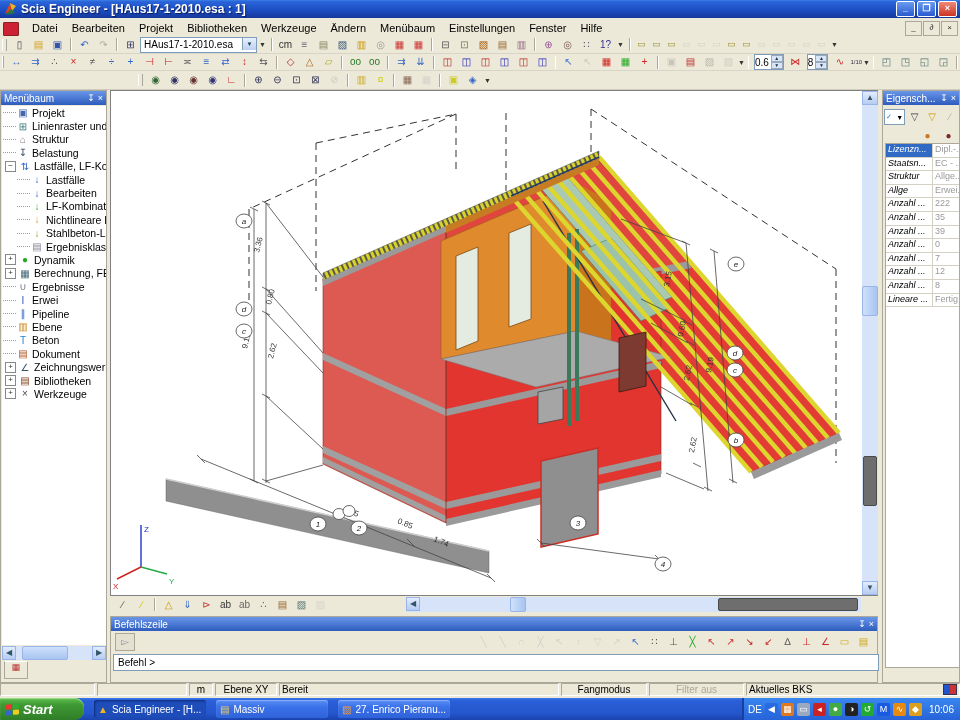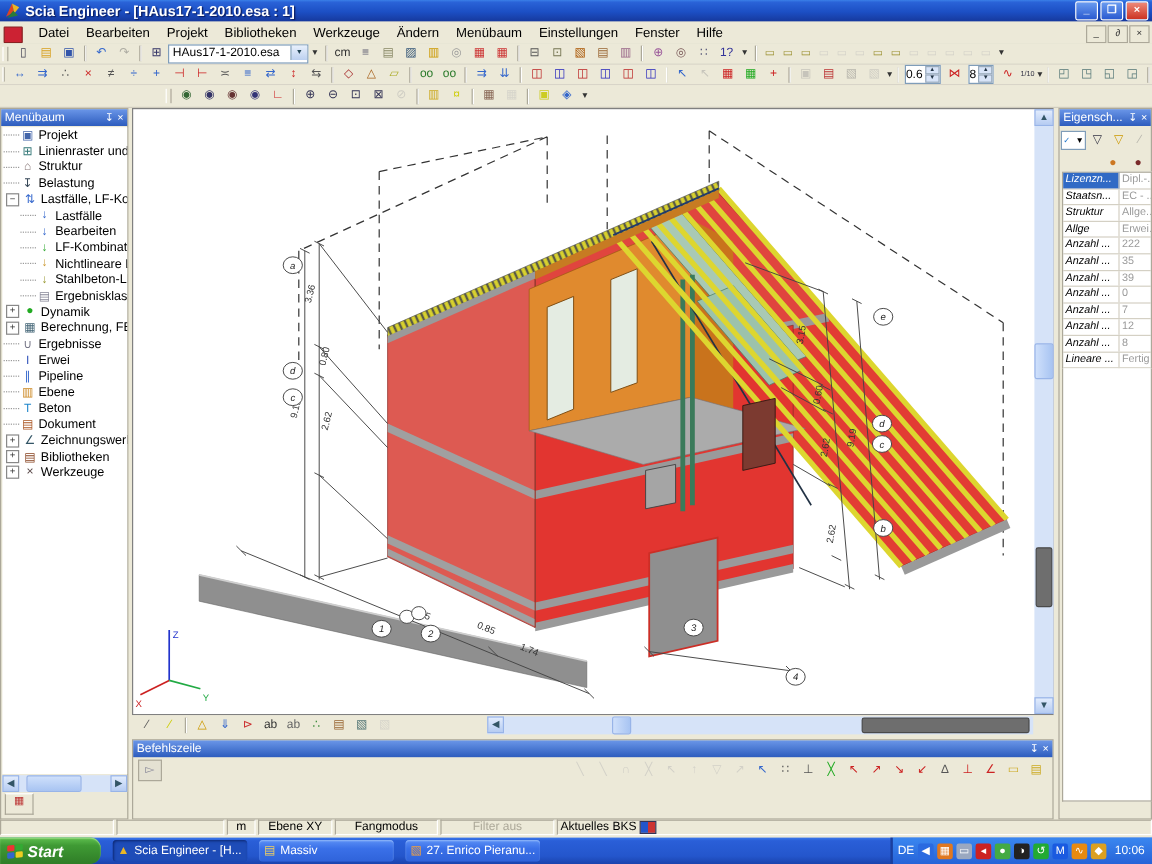--- a/index.html
+++ b/index.html
@@ -622,20 +622,23 @@
           <span class="tbi" style="color: rgb(204, 34, 34);">↗</span>
           <span class="tbi" style="color: rgb(204, 34, 34);">↘</span>
           <span class="tbi" style="color: rgb(204, 34, 34);">↙</span>
           <span class="tbi" style="color: rgb(85, 85, 85);">∆</span>
           <span class="tbi" style="color: rgb(204, 34, 34);">⊥</span>
           <span class="tbi" style="color: rgb(204, 34, 34);">∠</span>
           <span class="tbi" style="color: rgb(204, 170, 34);">▭</span>
           <span class="tbi" style="color: rgb(204, 170, 34);">▤</span>
         </span>
     </div>
+    <div id="cmdinput">
+      <span>Befehl &gt;</span>
+    </div>
   </div>
 
   <div id="propspanel" class="abs">
     <div class="ptitle">
       <span>Eigensch...</span>
       <span class="sp">
           <span>↧</span>
           <span>×</span>
         </span>
     </div>
@@ -708,23 +711,24 @@
       </div>
     <div id="propfill"></div>
   </div>
 </div>
 
 <div id="statusbar" class="abs">
   <div class="scell" style="width:95px"></div>
   <div class="scell" style="width:90px"></div>
   <div class="scell" style="width:24px">m</div>
   <div class="scell" style="width:62px">Ebene XY</div>
+  <div class="scell" style="width:280px;justify-content:flex-start">Bereit</div>
   <div class="scell" style="width:86px">Fangmodus</div>
   <div class="scell" style="width:95px;color:#aca899">Filter aus</div>
-  <div class="scell" style="flex:1;justify-content:flex-start;margin-right:0">
+  <div class="scell" style="flex:1;justify-content:space-between;margin-right:0">
     <span>Aktuelles BKS</span>
     <span style="display:inline-block;width:12px;height:9px;background:linear-gradient(90deg,#25c 50%,#c33 50%);margin-left:3px;border:1px solid #335;"></span>
   </div>
 </div>
 
 <div id="taskbar" class="abs">
   <div id="startbtn">
     <span class="winflag">
         <i style="background:#e33"></i>
         <i style="background:#3a3"></i>

